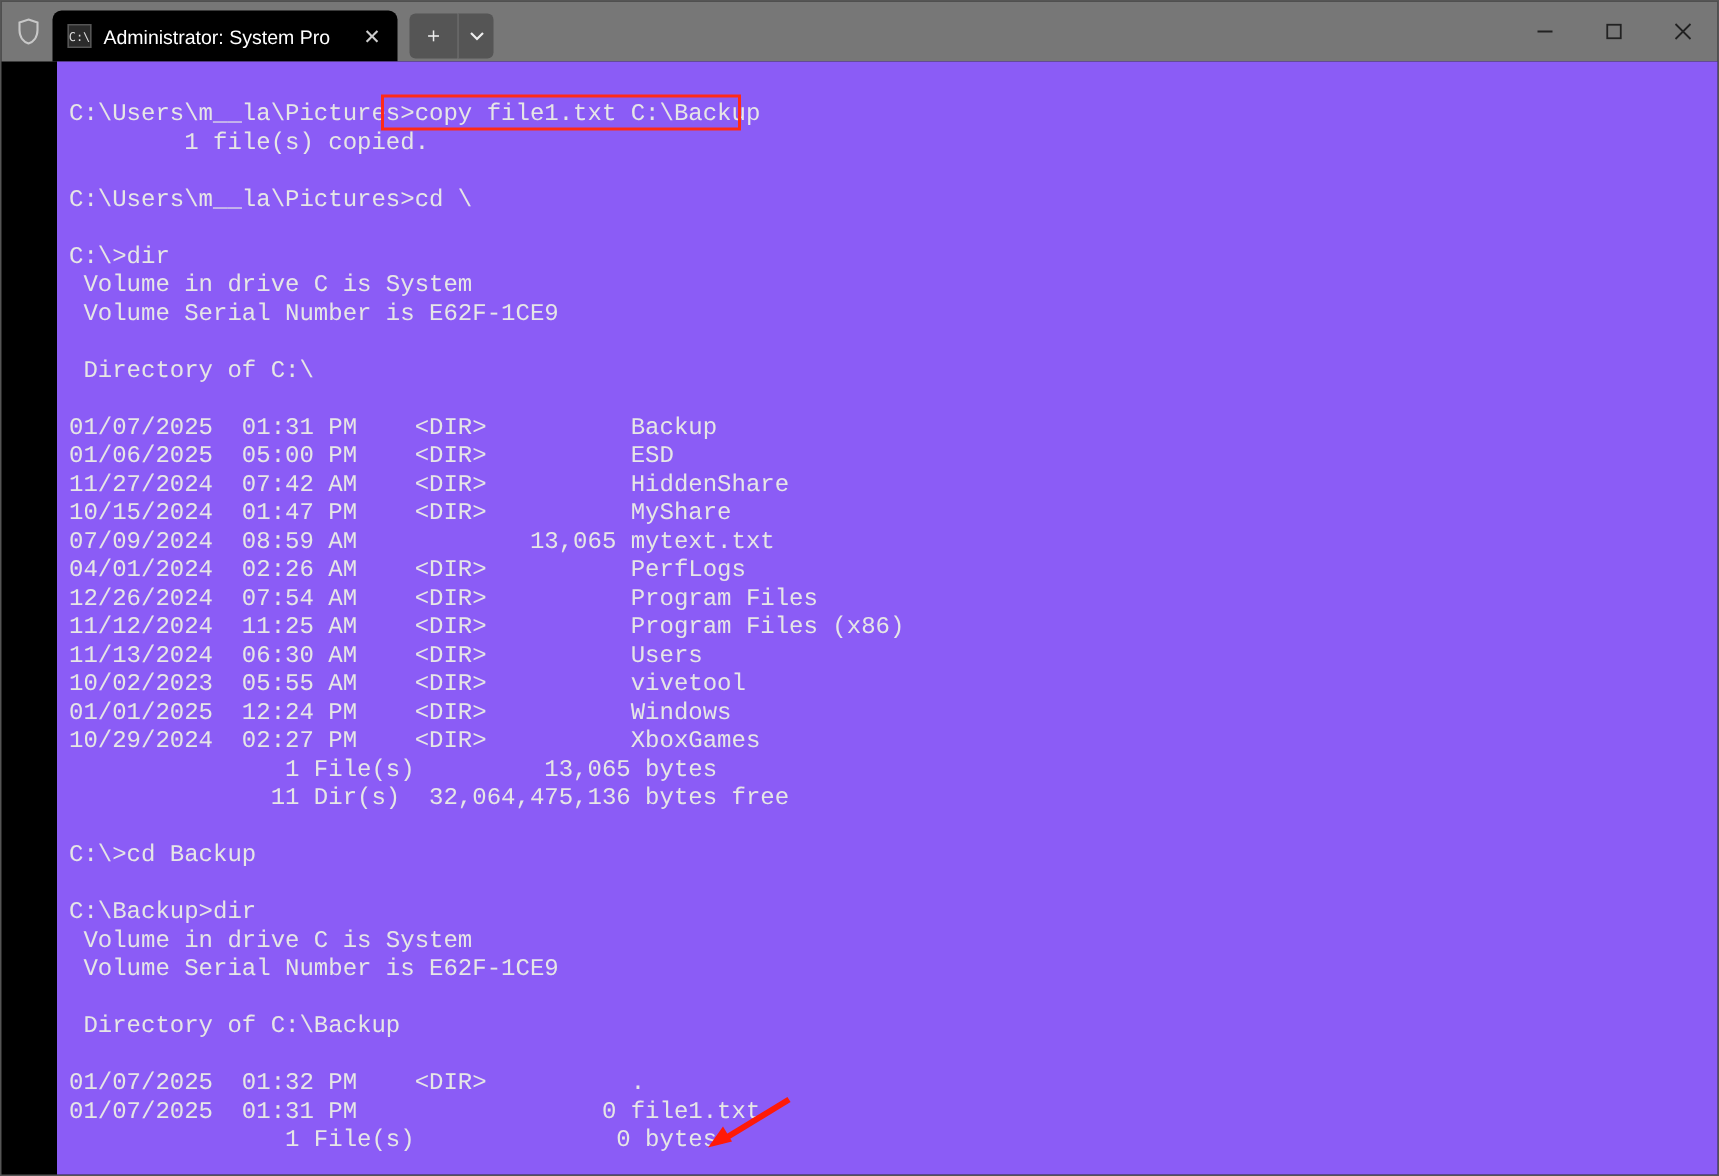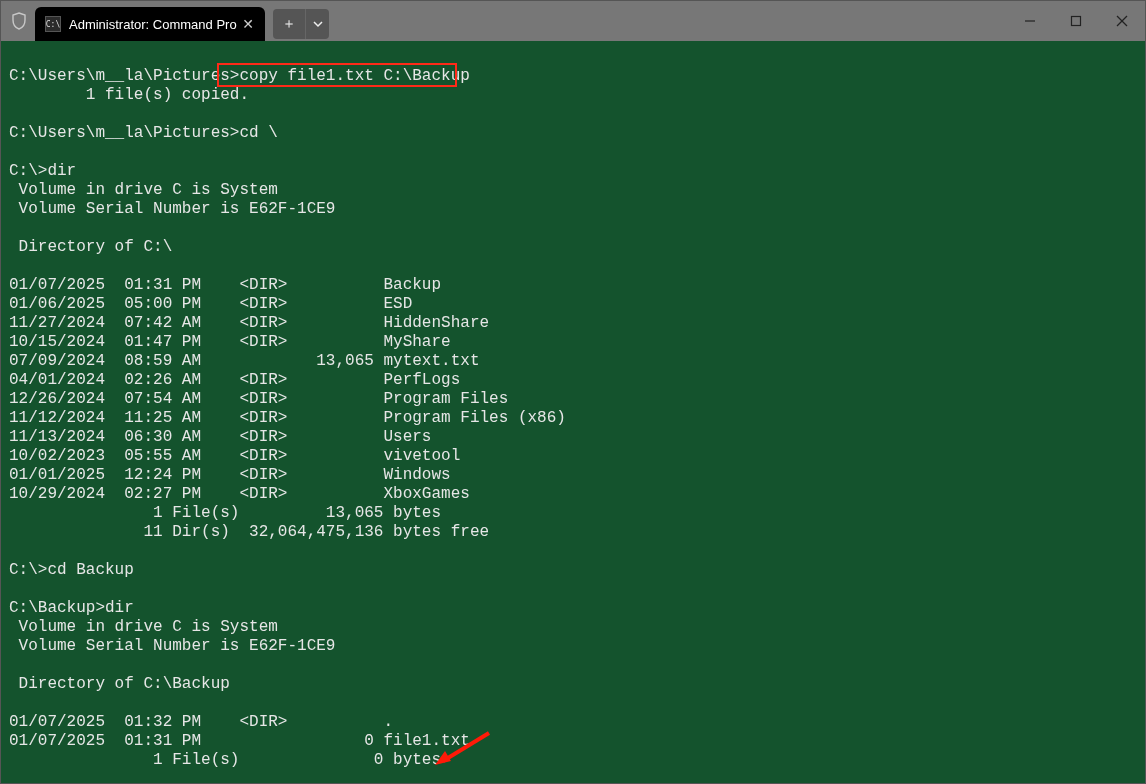--- a/index.html
+++ b/index.html
@@ -76,28 +76,29 @@
     display:flex; align-items:stretch;
   }
   .win-btn {
     width:46px; display:flex;align-items:center;justify-content:center;
     color:#222; font-family:"Segoe UI",sans-serif;
   }
   .win-btn svg { stroke:#222; }
 
   .terminal {
     flex:1;
-    background:#14532d;
+    background:#8b5cf6;
     color:#e6e6e6;
     font-size: 16px;
     line-height: 19px;
     white-space: pre;
     padding: 26px 0 0 8px;
     overflow:hidden;
     position:relative;
+    margin-left:37px;
   }
   .hl-box {
     position:absolute;
     border:2px solid #ff2a18;
     pointer-events:none;
   }
   .arrow {
     position:absolute;
     pointer-events:none;
   }
@@ -109,21 +110,21 @@
 
   <div class="titlebar">
     <div class="titlebar-left">
       <div class="shield">
         <svg width="16" height="18" viewBox="0 0 16 18">
             <path d="M8 1 L14 3 V8 C14 13 11 16 8 17 C5 16 2 13 2 8 V3 Z" fill="none" stroke="#c8c8c8" stroke-width="1.4"></path>
           </svg>
       </div>
       <div class="tab">
         <span class="cmd-icon">C:\</span>
-        <span>Administrator: Command Pro</span>
+        <span>Administrator: System Pro</span>
         <span class="close">✕</span>
       </div>
       <div class="newtab-area">
         <div class="tb-btn plus">＋</div>
         <div class="tb-btn drop">
           <svg width="10" height="10" viewBox="0 0 10 10">
               <path d="M1 3 L5 7 L9 3" fill="none" stroke="#eee" stroke-width="1.5"></path>
             </svg>
         </div>
       </div>

